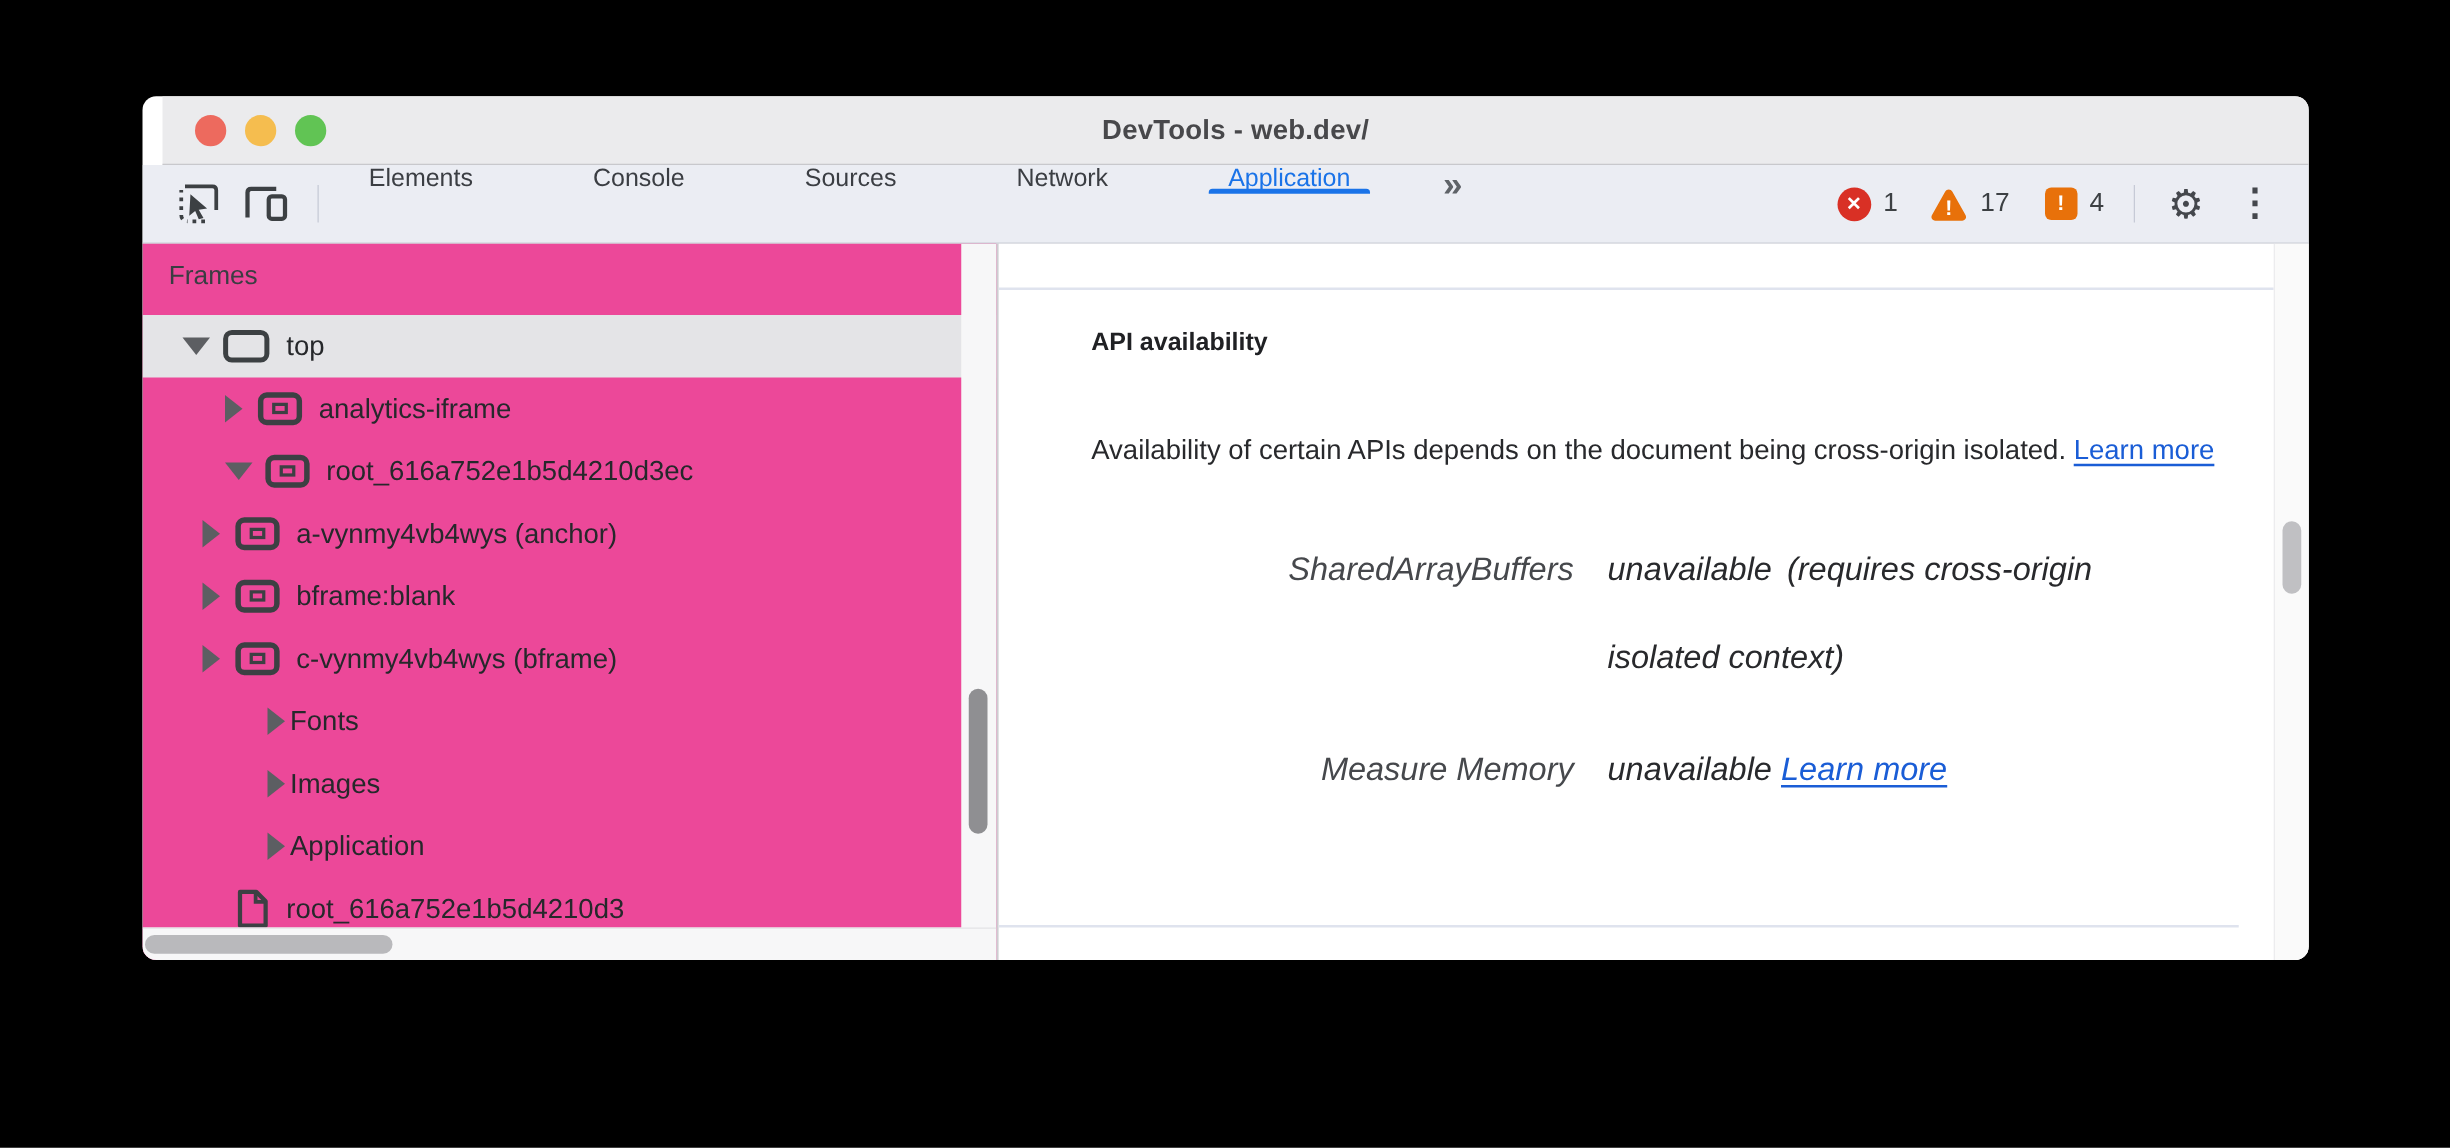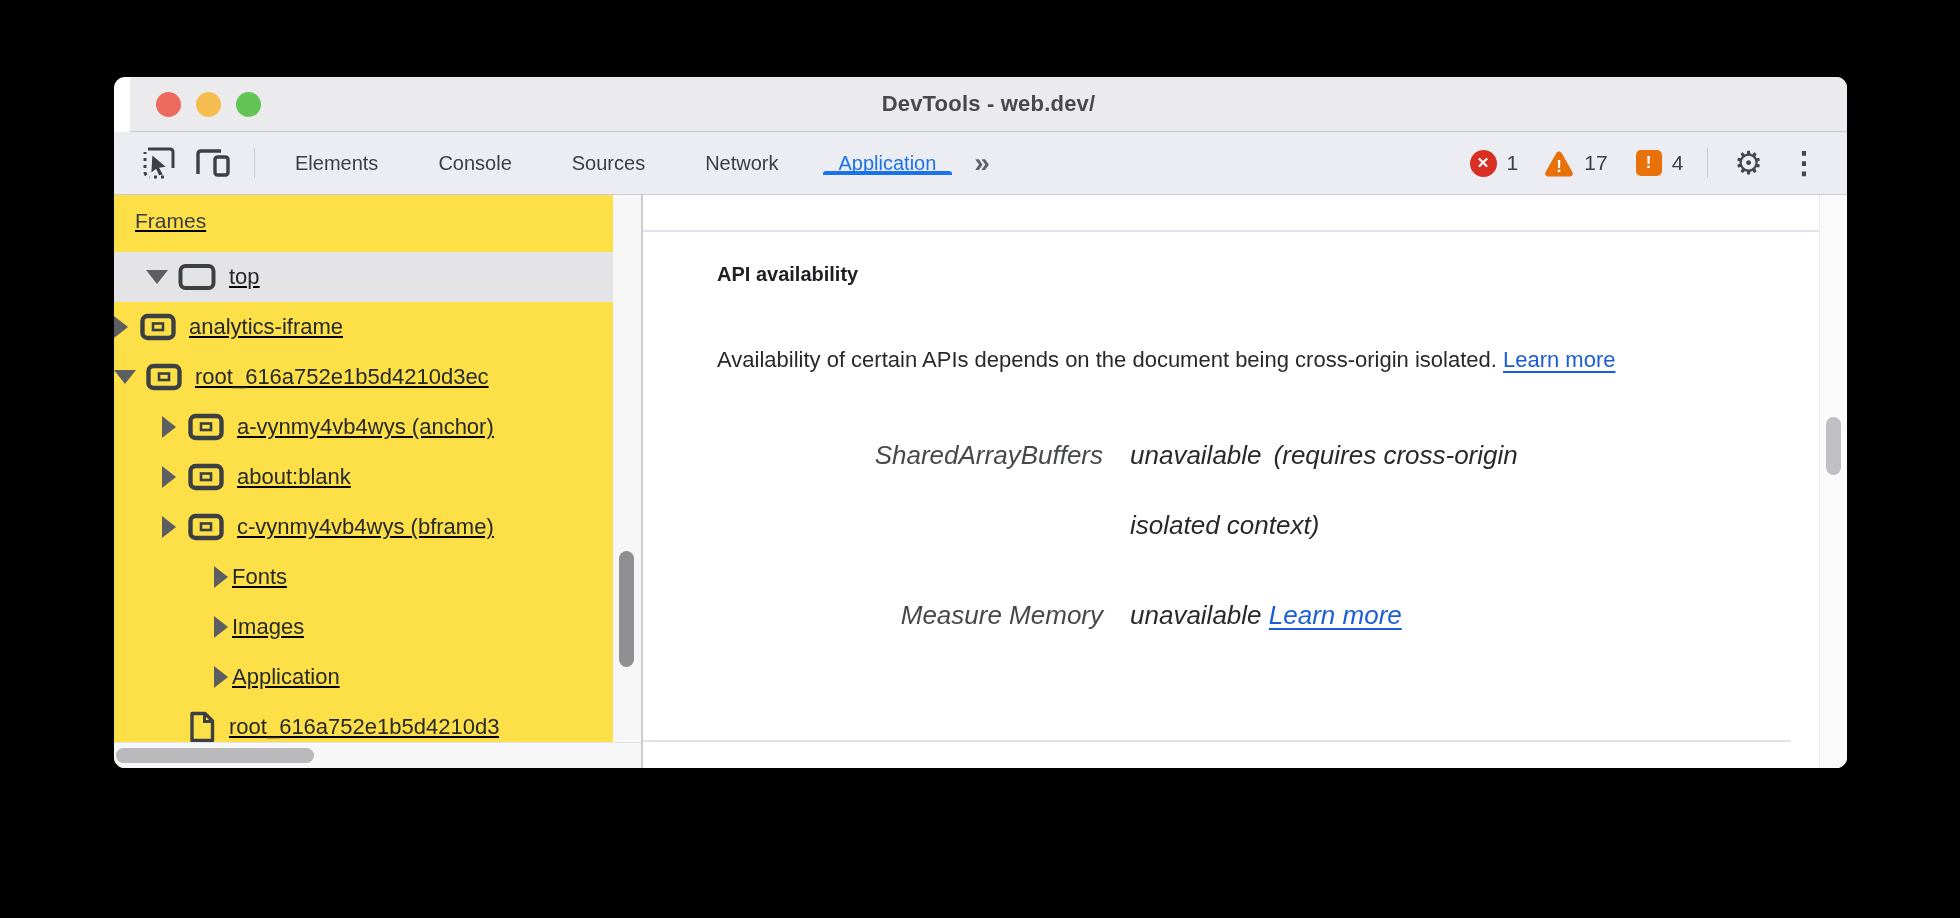--- a/index.html
+++ b/index.html
@@ -19,21 +19,21 @@
   .light.yellow { background:#f5bd4f; }
   .light.green { background:#61c454; }
   .title { font-size:22px; font-weight:700; color:#48484b; letter-spacing:.2px; }
 
   
   .toolbar { height:63px; background:#ebedf3; border-bottom:1px solid #cacdd5;
     display:flex; align-items:stretch; flex:none; }
   .tb-left { display:flex; align-items:center; padding-left:22px; gap:8px; }
   .tb-iconbtn { width:46px; height:46px; display:flex; align-items:center; justify-content:center; border-radius:6px; }
   .tb-sep { width:1px; height:30px; background:#c6cad6; margin:0 10px; align-self:center; }
-  .tabs { display:flex; align-items:center; }
+  .tabs { display:flex; align-items:flex-start;gap:36px; }
   .tab { position:relative; display:flex; align-items:center; padding:0 30px;
     font-size:20px; color:#3b3e43; cursor:default; }
   .tab.active { color:#1a73e8; }
   .tab.active .underline { position:absolute; left:14px; right:14px; bottom:0;
     height:4px; background:#1a73e8; border-radius:3px 3px 0 0; }
   .more-tabs { display:flex; align-items:center; padding:0 8px; color:#5f6368;
     font-size:28px; font-weight:700; letter-spacing:-2px; }
   .tb-right { margin-left:auto; display:flex; align-items:center; padding-right:18px; }
   .badge-group { display:flex; align-items:center; gap:10px; margin-right:14px; }
   .count { font-size:21px; color:#3c4043; }
@@ -43,34 +43,34 @@
   .warn-tri svg { display:block; }
   .issue-sq { width:26px; height:26px; border-radius:5px; background:#e8710a; margin-left:18px;
     color:#fff; font-size:17px; font-weight:700; display:flex; align-items:center; justify-content:center; }
   .gear { font-size:32px; color:#44474c; padding:0 16px; line-height:1; }
   .kebab { font-size:30px; color:#44474c; font-weight:700; padding:0 10px; line-height:1; }
 
   
   .content { flex:1; display:flex; min-height:0; }
 
   
-  .sidebar { width:527px; background:#fde047; position:relative; flex:none; overflow:hidden;text-decoration:underline; }
+  .sidebar { width:683px; background:#ec4899; position:relative; flex:none; overflow:hidden; }
   .frames-header { padding:14px 0 0 21px; font-size:21px; font-weight:500; color:#3a3d42; height:57px; }
   .tree { position:relative; }
   .trow { height:50px; display:flex; align-items:center; font-size:22px; color:#26282b; white-space:nowrap; }
   .trow.selected { background:#e4e4e7; }
   .arr { width:0; height:0; flex:none; }
   .arr.down { border-left:11px solid transparent; border-right:11px solid transparent;
     border-top:14px solid #5c5e62; margin-right:10px; }
   .arr.right { border-top:11px solid transparent; border-bottom:11px solid transparent;
     border-left:14px solid #5c5e62; margin-right:12px; }
   .arr.none { width:14px; margin-right:12px; }
   .ticon { flex:none; margin-right:13px; display:flex; align-items:center; }
   .lvl1 { padding-left:32px; }
-  .lvl2 { }
+  .lvl2 { padding-left:66px; }
   .lvl2c { padding-left:100px; } 
   .lvl3 { padding-left:48px; }
   .tlabel { overflow:hidden; }
 
   .sidebar-vtrack { position:absolute; top:0; right:0; width:28px; bottom:0; background:#f7f7f8; }
   .sidebar-vthumb { position:absolute; right:7px; top:356px; width:15px; height:116px;
     background:#8f8f92; border-radius:8px; }
   .sidebar-htrack { position:absolute; left:0; right:0; bottom:0; height:26px;
     background:#f7f7f8; border-top:1px solid #e3e3e5; }
   .sidebar-hthumb { position:absolute; left:2px; top:5px; width:198px; height:15px;
@@ -233,21 +233,21 @@
         </div>
 
         <div class="trow lvl3">
           <span class="arr right"></span>
           <span class="ticon">
             <svg width="36" height="28" viewBox="0 0 36 28">
                 <rect x="2.5" y="3" width="31" height="22" rx="5" fill="none" stroke="#3c4043" stroke-width="4.4"></rect>
                 <rect x="13" y="10.5" width="10" height="6.5" fill="none" stroke="#3c4043" stroke-width="2.6"></rect>
               </svg>
           </span>
-          <span class="tlabel">about:blank</span>
+          <span class="tlabel">bframe:blank</span>
         </div>
 
         <div class="trow lvl3">
           <span class="arr right"></span>
           <span class="ticon">
             <svg width="36" height="28" viewBox="0 0 36 28">
                 <rect x="2.5" y="3" width="31" height="22" rx="5" fill="none" stroke="#3c4043" stroke-width="4.4"></rect>
                 <rect x="13" y="10.5" width="10" height="6.5" fill="none" stroke="#3c4043" stroke-width="2.6"></rect>
               </svg>
           </span>

